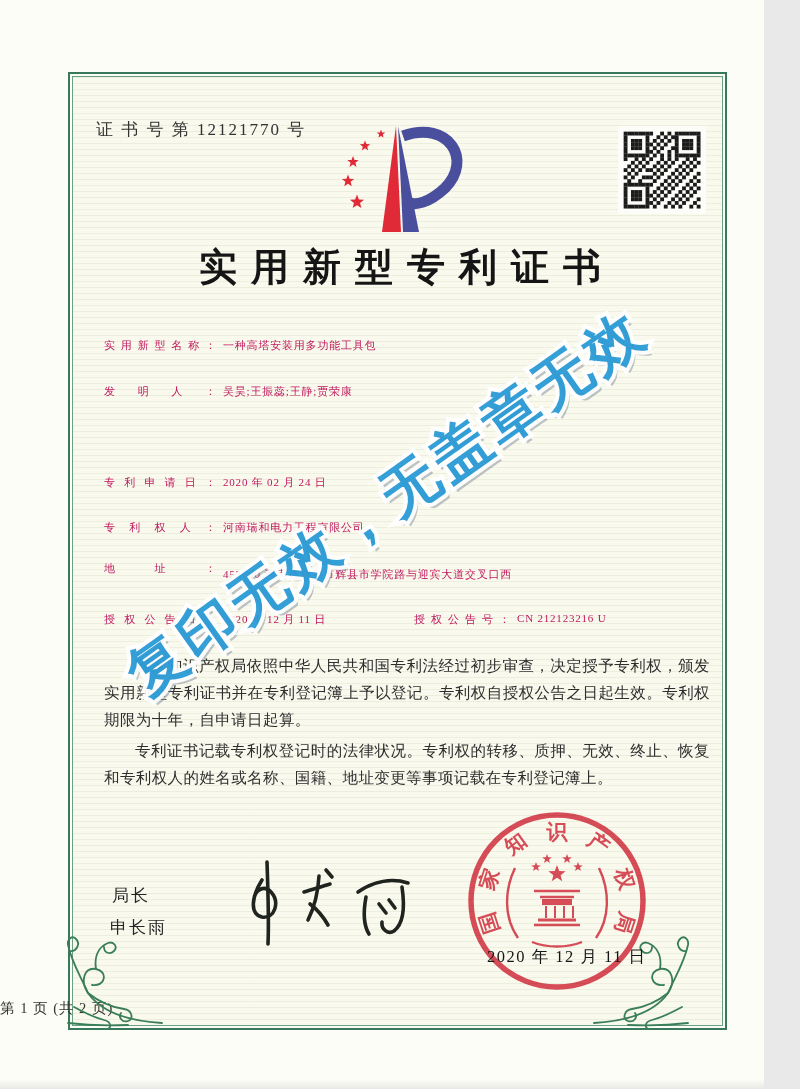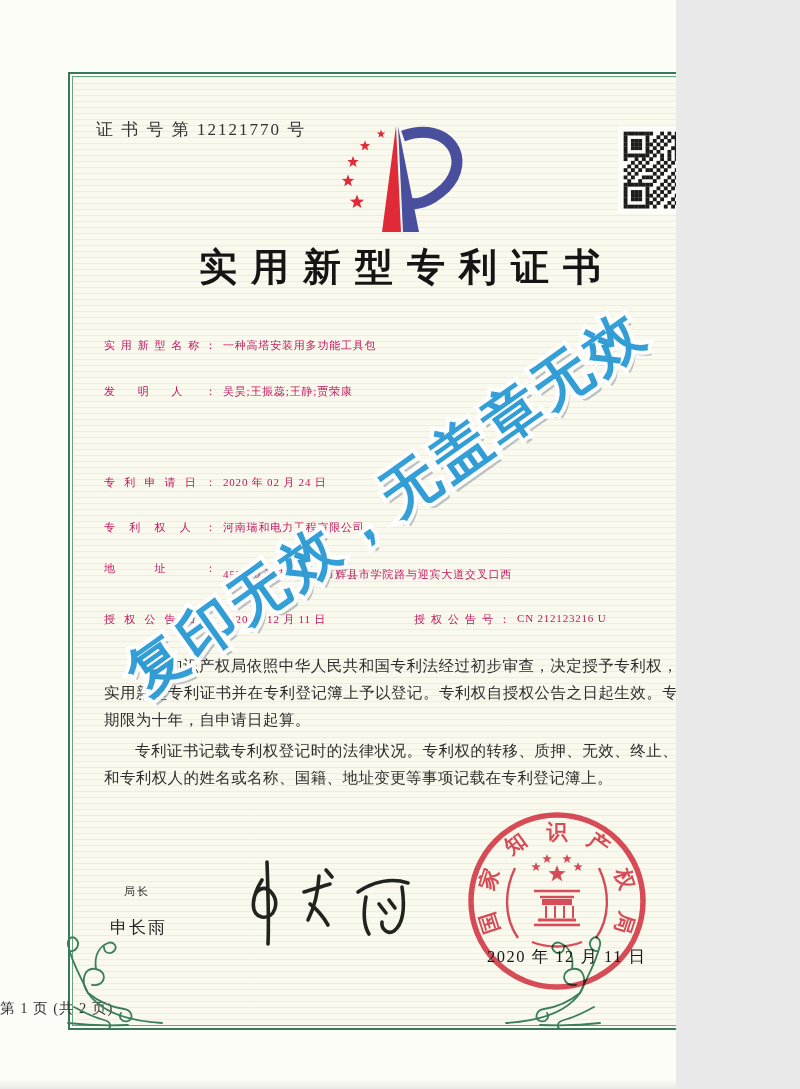--- a/index.html
+++ b/index.html
@@ -1,16 +1,16 @@
 <!DOCTYPE html>
 <html><head>
 <meta charset="utf-8">
 <style>
   html,body{margin:0;padding:0;background:#e9e9e9;}
-  .page{position:relative;width:676px;height:1089px;background:#fdfdf8;overflow:hidden;
+  .page{position:relative;width:764px;height:1089px;background:#fdfdf8;overflow:hidden;
         font-family:"Liberation Serif","DejaVu Serif",serif;color:#262626;}
   .page::after{content:"";position:absolute;left:0;right:0;bottom:0;height:10px;
         background:linear-gradient(180deg,rgba(0,0,0,0) 0%,rgba(0,0,0,.08) 100%);}
   
   .frame{position:absolute;left:68px;top:72px;width:659px;height:958px;
          border:2.5px solid #37795a;box-sizing:border-box;}
   .frame-inner{position:absolute;inset:2px;border:1px solid #6aa184;
          background-color:#faf9ee;
          background-image:repeating-linear-gradient(180deg,rgba(150,175,120,.14) 0px,rgba(150,175,120,.14) 1px,transparent 1px,transparent 6px);}
   .corner{position:absolute;z-index:3;}
@@ -28,21 +28,21 @@
   .fval{margin-left:7px;letter-spacing:.8px;}
   .addr-row{display:flex;}
   .addr-lines{margin-left:7px;letter-spacing:.8px;line-height:27px;}
   .pair2{position:absolute;left:310px;top:0;white-space:nowrap;}
   .pair2 .flabel{width:96px;}
   
   .paras{position:absolute;left:100px;top:648px;width:614px;font-size:15.5px;line-height:27px;
          text-align:justify;letter-spacing:.4px;z-index:2;color:#2e2e2e;}
   .paras p{margin:4px;text-indent:2em;}
   
-  .signer-title{position:absolute;left:124px;top:884px;font-size:11px;letter-spacing:2px;z-index:2;}
+  .signer-title{position:absolute;left:112px;top:884px;font-size:17px;letter-spacing:2px;z-index:2;}
   .signer-name{position:absolute;left:110px;top:916px;font-size:17px;letter-spacing:2px;z-index:2;}
   .signature{position:absolute;left:222px;top:852px;z-index:3;}
   
   .seal{position:absolute;left:462px;top:806px;z-index:6;opacity:.9;mix-blend-mode:multiply;}
   .seal-date{position:absolute;left:487px;top:946px;font-size:16.5px;letter-spacing:1.5px;color:#161616;z-index:7;}
   
   .page-no{position:absolute;left:0;width:800px;top:999px;text-align:left;font-size:14.5px;letter-spacing:1px;z-index:2;color:#333;}
   .back-note{position:absolute;left:0;width:800px;top:1044px;text-align:center;font-size:15px;letter-spacing:2px;color:#2e2e2e;}
   
   .wm{position:absolute;left:0;top:0;z-index:5;pointer-events:none;}

